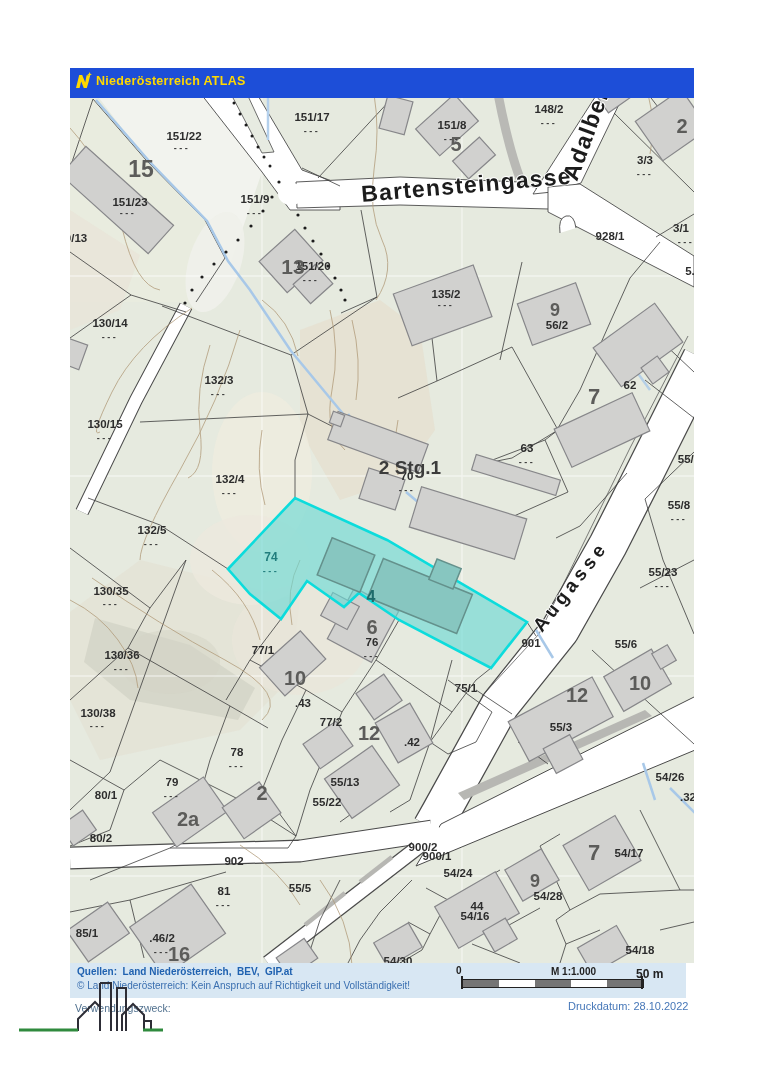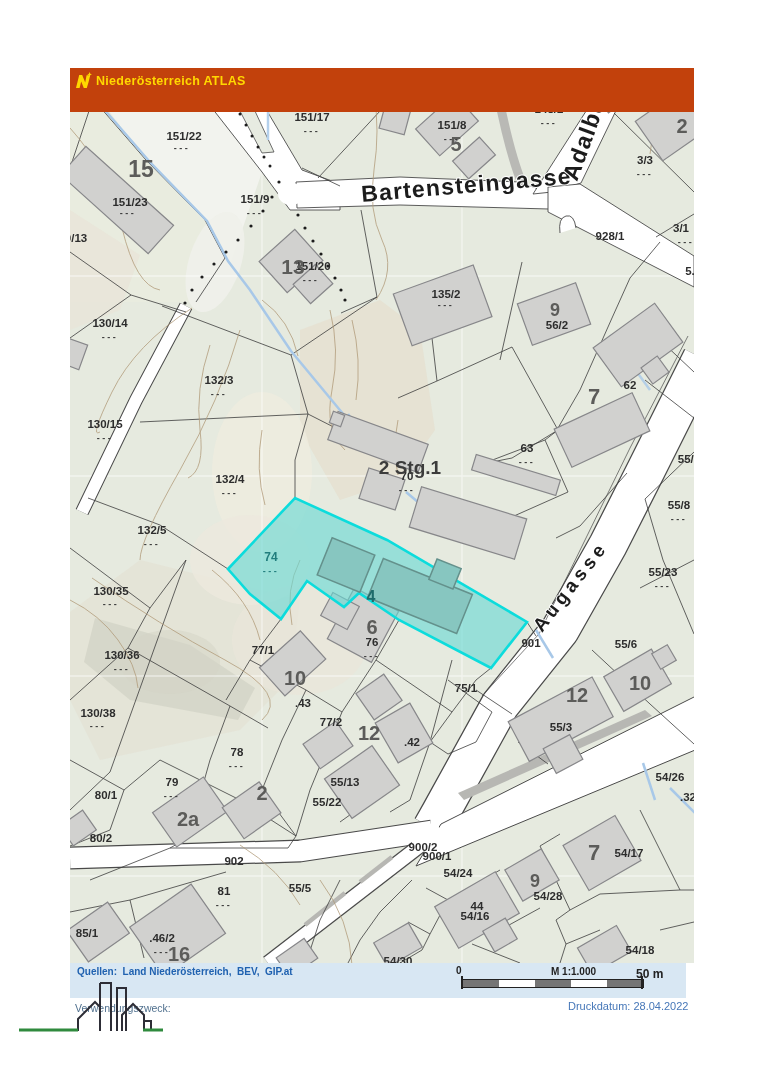--- a/index.html
+++ b/index.html
@@ -1,15 +1,15 @@
 <!DOCTYPE html>
 <html><head><meta charset="utf-8"><style>
 html,body{margin:0;padding:0;background:#fff;}
 .page{position:relative;width:764px;height:1080px;overflow:hidden;background:#fff;font-family:"Liberation Sans",sans-serif;}
-.hdr{position:absolute;left:70px;top:68px;width:624px;height:44px;background:#c2410c;}
+.hdr{position:absolute;left:70px;top:68px;width:624px;height:30px;background:#1d4ed8;}
 .hdr .nlogo{position:absolute;left:5px;top:4px;}
 .hdr .t{position:absolute;left:26px;top:6px;font-size:12.5px;font-weight:bold;color:#ffd800;letter-spacing:.3px;}
 .mapw{position:absolute;left:70px;top:94px;width:624px;height:869px;overflow:hidden;}
 .srcbar{position:absolute;left:70px;top:963px;width:616px;height:35px;background:#d8e7f3;}
 .q1{position:absolute;left:7px;top:3px;font-size:10px;font-weight:bold;color:#2062b0;}
 .q2{position:absolute;left:7px;top:17px;font-size:10px;color:#3a6fb0;}
 .s0{position:absolute;left:386px;top:2px;font-size:10px;font-weight:bold;color:#222;}
 .sm{position:absolute;left:448px;top:3px;font-size:10px;font-weight:bold;color:#222;padding-left:33px;}
 .s50{position:absolute;left:566px;top:4px;font-size:12px;font-weight:bold;color:#222;}
 .sbar{position:absolute;left:392px;top:16px;width:180px;height:7px;border:1px solid #222;background:#fff;font-size:0;}
@@ -383,29 +383,30 @@
 </div>
 <div class="hdr">
 <svg class="nlogo" width="18" height="18" viewBox="0 0 18 18">
         <path fill="#ffd800" d="M1,16 L4.2,3 L7.2,3 L10.2,10.5 L11.6,3.2 L15.2,3.2 L13.6,10 L11.8,16 L8.8,16 L6.2,9.5 L4.6,16 Z"></path>
         <path fill="#ffd800" d="M14.6,0 L15.3,1.7 L17,2.4 L15.3,3.1 L14.6,4.8 L13.9,3.1 L12.2,2.4 L13.9,1.7 Z"></path>
       </svg>
 <span class="t">Niederösterreich ATLAS</span>
 </div>
 <div class="srcbar">
 <span class="q1">Quellen:&nbsp; Land Niederösterreich,&nbsp; BEV,&nbsp; GIP.at</span>
+<span class="q2">© Land Niederösterreich: Kein Anspruch auf Richtigkeit und Vollständigkeit!</span>
 <span class="s0">0</span>
       <span class="sm">M 1:1.000</span>
       <span class="s50">50 m</span>
 <div class="sbar"><span style="background:#757575"></span><span style="background:#fff"></span><span style="background:#757575"></span><span style="background:#fff"></span><span style="background:#757575"></span></div>
 <div class="tick" style="left:391px"></div>
 <div class="tick" style="left:571px"></div>
 </div>
 <div class="verw">Verwendungszweck:</div>
-<div class="druck">Druckdatum: 28.04.2022</div>
+<div class="druck">Druckdatum: 28.10.2022</div>
 <svg style="position:absolute;left:14px;top:975px" width="210" height="62" viewBox="0 0 210 62">
 <g fill="none" stroke="#2d2d36" stroke-width="2">
 <path d="M64,56 L64,44 L81,27 L86,32"></path>
 <path d="M86,8 L86,56"></path>
 <path d="M86,8 L97,8 L97,56"></path>
 <path d="M103,56 L103,13 L112,13 L112,56"></path>
 <path d="M108,56 L108,40 L119,29 L130,40 L130,56"></path>
 <path d="M130,46 L137,46 L137,56"></path>
 </g>
 <path d="M5,55 L64,55" stroke="#2f8a3d" stroke-width="3" fill="none"></path>

